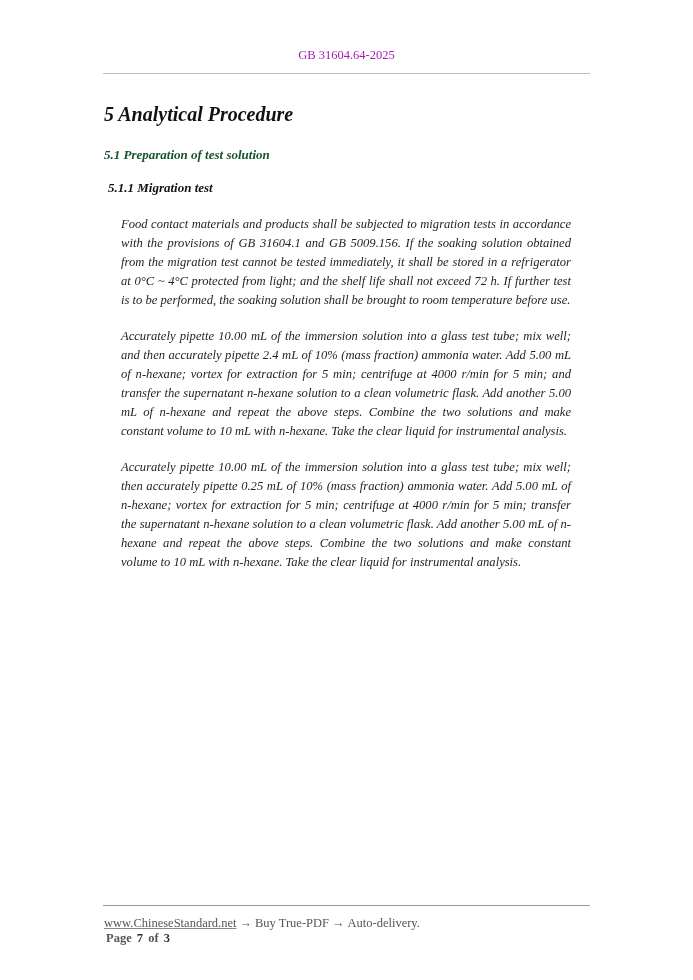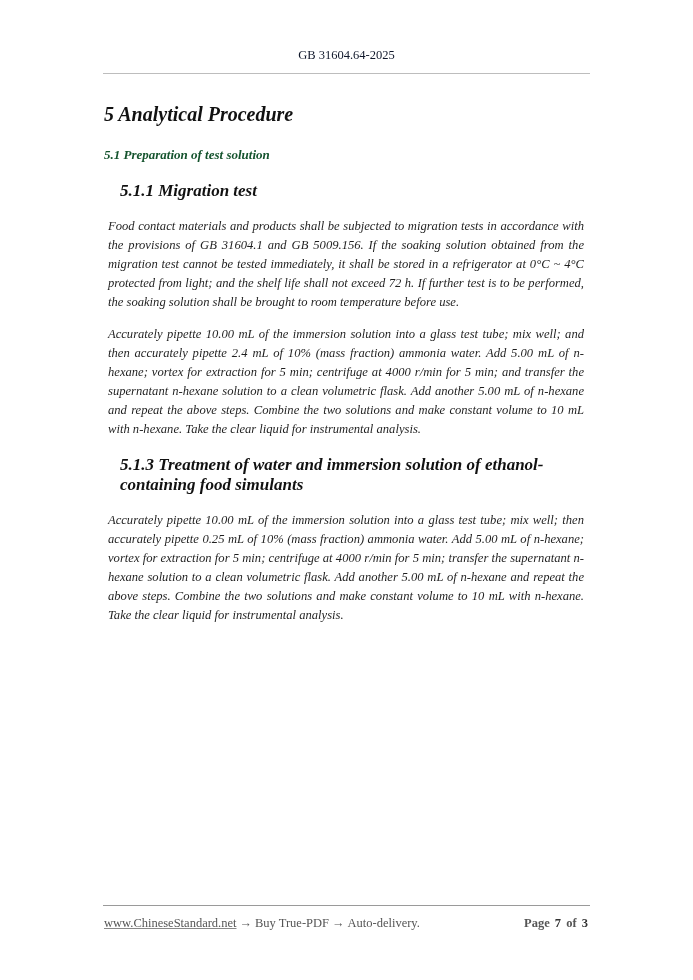--- a/index.html
+++ b/index.html
@@ -15,21 +15,21 @@
     font-family: "Liberation Serif", "DejaVu Serif", serif;
     color: #1a1a1a;
   }
   .page-header {
     position: absolute;
     left: 103px;
     top: 48px;
     width: 487px;
     text-align: center;
     font-size: 12.5px;
-    color: #0f172a;
+    color: #a21caf;
   }
   .header-rule {
     position: absolute;
     left: 103px;
     top: 73px;
     width: 487px;
     height: 0;
     border-top: 1px solid #bdbdbd;
   }
   .content {
@@ -47,28 +47,28 @@
     color: #111111;
   }
   h2.subsection-title {
     margin: 17px 0 0 0;
     font-size: 13px;
     font-weight: bold;
     line-height: 20px;
     color: #14532d;
   }
   h3.clause-title {
-    margin: 16px;
-    font-size: 17px;
+    margin: 4px;
+    font-size: 13px;
     font-weight: bold;
     line-height: 20px;
     color: #111111;
   }
   p.body-text {
-    margin: 4px;
+    margin: 17px;
     font-size: 12.6px;
     line-height: 19px;
     text-align: justify;
     color: #1f1f1f;
   }
   .block-1 { margin-top: 13px; }
   .block-gap { margin-top: 13px; }
   .para-gap { margin-top: 12px; }
   .footer-rule {
     position: absolute;
@@ -81,20 +81,21 @@
   .footer {
     position: absolute;
     left: 104px;
     top: 916px;
     width: 484px;
     font-size: 12.5px;
     color: #555555;
     display: flex;
     justify-content: space-between;
     align-items: baseline;
+    flex-direction: column;
   }
   .footer a {
     color: #555555;
     text-decoration: underline;
     text-decoration-color: #888888;
   }
   .arrow { margin: 0 3px; }
   .page-num b { color: #333333; font-weight: bold; }
   .page-num span { margin: 18px 2px; font-weight: bold; }
 </style>
@@ -114,21 +115,20 @@
   <div class="block-1">
     <h3 class="clause-title">5.1.1 Migration test</h3>
     <p class="body-text para-gap">Food contact materials and products shall be subjected to migration tests in accordance with the provisions of GB 31604.1 and GB 5009.156. If the soaking solution obtained from the migration test cannot be tested immediately, it shall be stored in a refrigerator at 0°C ~ 4°C protected from light; and the shelf life shall not exceed 72 h. If further test is to be performed, the soaking solution shall be brought to room temperature before use.</p>
   </div>
 
   <div class="block-gap">
     <p class="body-text para-gap">Accurately pipette 10.00 mL of the immersion solution into a glass test tube; mix well; and then accurately pipette 2.4 mL of 10% (mass fraction) ammonia water. Add 5.00 mL of n-hexane; vortex for extraction for 5 min; centrifuge at 4000 r/min for 5 min; and transfer the supernatant n-hexane solution to a clean volumetric flask. Add another 5.00 mL of n-hexane and repeat the above steps. Combine the two solutions and make constant volume to 10 mL with n-hexane. Take the clear liquid for instrumental analysis.</p>
   </div>
 
   <div class="block-gap">
-    <h3 class="clause-title">5.1.3 Treatment of water and immersion solution of ethanol-containing food simulants</h3>
     <p class="body-text para-gap">Accurately pipette 10.00 mL of the immersion solution into a glass test tube; mix well; then accurately pipette 0.25 mL of 10% (mass fraction) ammonia water. Add 5.00 mL of n-hexane; vortex for extraction for 5 min; centrifuge at 4000 r/min for 5 min; transfer the supernatant n-hexane solution to a clean volumetric flask. Add another 5.00 mL of n-hexane and repeat the above steps. Combine the two solutions and make constant volume to 10 mL with n-hexane. Take the clear liquid for instrumental analysis.</p>
   </div>
 </div>
 
 <div class="footer-rule"></div>
 <div class="footer">
   <div>
     <a>www.ChineseStandard.net</a><span class="arrow">→</span><span>Buy True-PDF</span><span class="arrow">→</span><span>Auto-delivery.</span>
   </div>
   <div class="page-num">

